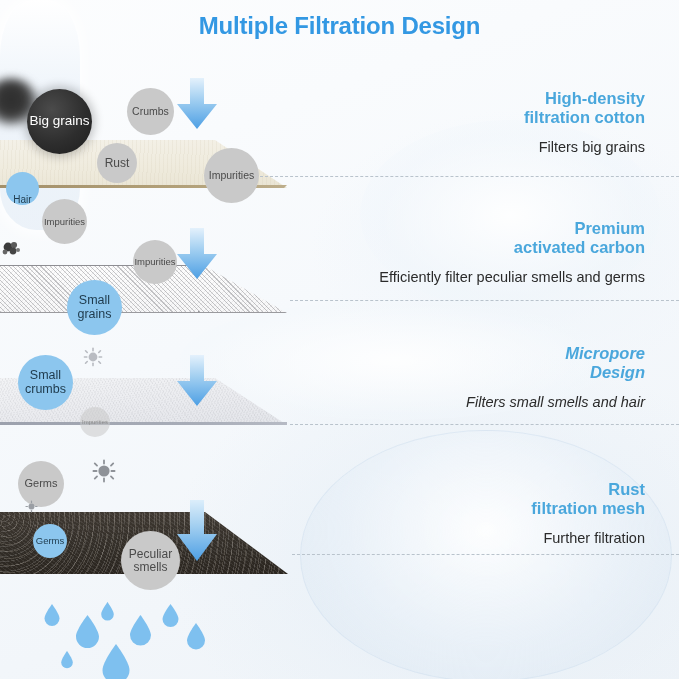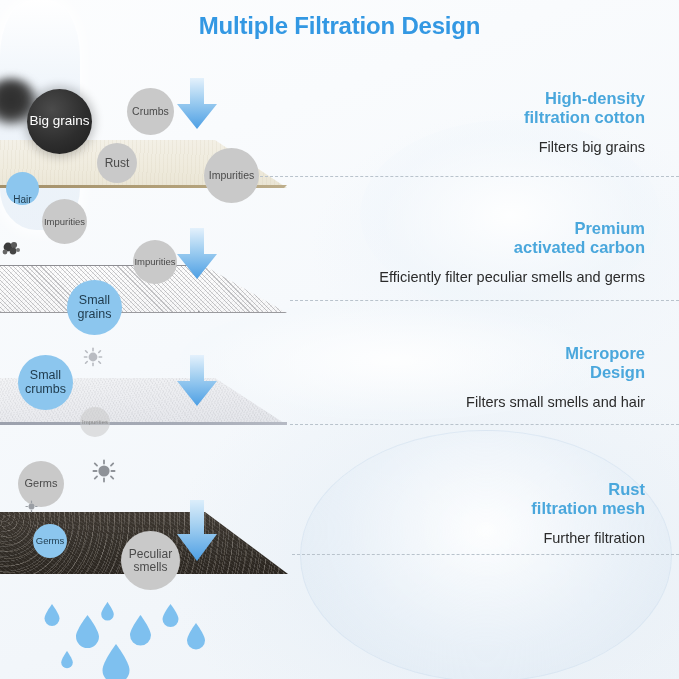--- a/index.html
+++ b/index.html
@@ -362,21 +362,21 @@
     <defs>
       <linearGradient id="ag3" x1="0" y1="0" x2="0" y2="1">
         <stop offset="0%" stop-color="#e4f1fc"></stop>
         <stop offset="45%" stop-color="#9ecdf0"></stop>
         <stop offset="100%" stop-color="#4d9fe4"></stop>
       </linearGradient>
     </defs>
     <path d="M14 0 L28 0 L28 26 L41 26 L21 51 L1 26 L14 26 Z" fill="url(#ag3)"></path>
   </svg>
 
-  <div class="txt-block" style="top:344px;">
+  <div class="txt-block" style="top:344px;font-style:italic;">
     <div class="txt-head">Micropore</div>
     <div class="txt-head">Design</div>
     <div class="txt-sub">Filters small smells and hair</div>
   </div>
 
   <div class="sep" style="left:290px; top:424px; width:389px;"></div>
 
   <div class="slab" style="left:0; top:512px; width:292px; height:62px;">
     <div class="slab-body nano"></div>
   </div>

